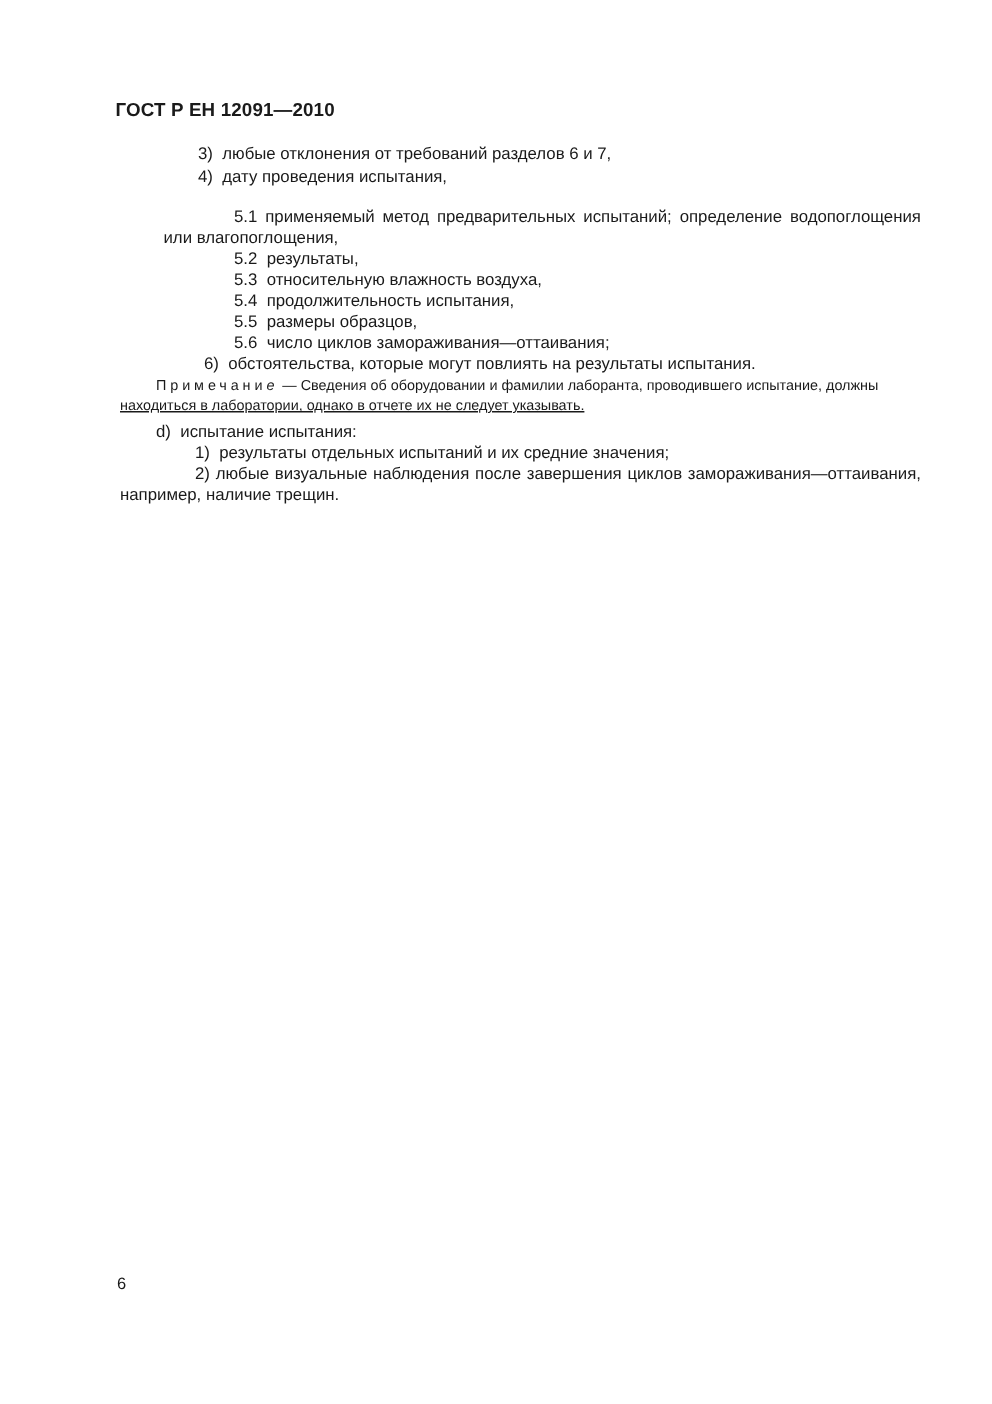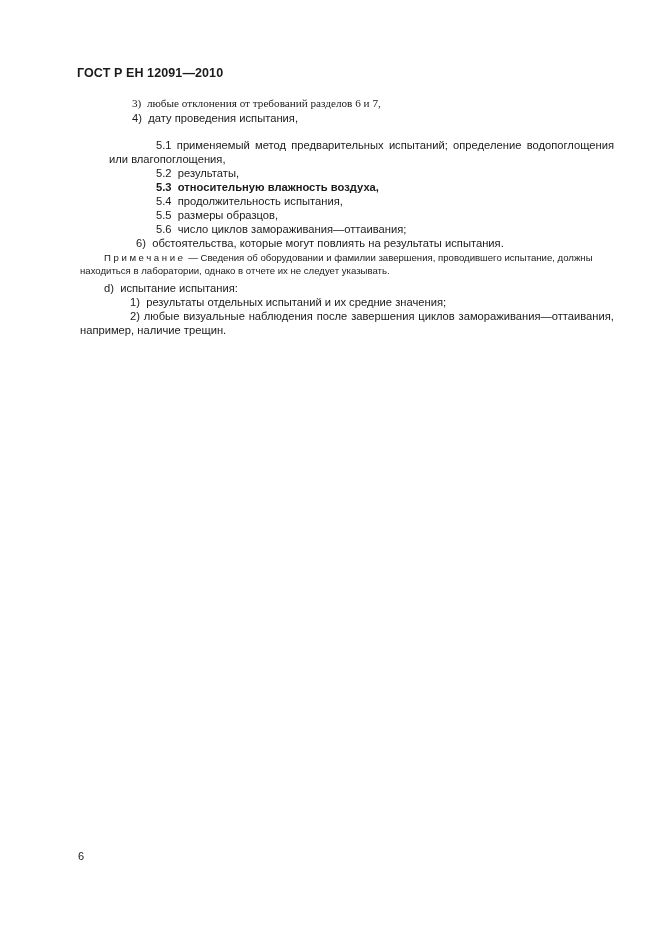--- a/index.html
+++ b/index.html
@@ -15,21 +15,21 @@
     .spaced-i { font-style: italic; letter-spacing: 2.6px; }
     .pagenum { position: absolute; left: 78px; top: 850px; font-size: 11px; }
   </style>
 </head>
 <body>
 
 <div class="page">
 
   <div class="header">ГОСТ Р ЕН 12091—2010</div>
 
-  <div class="line" style="left:132px; top:96px;font-family:Liberation Serif, serif;">
+  <div class="line" style="left:132px; top:96px;">
     <span>3)</span>&nbsp;
     <span>любые отклонения от требований разделов 6 и 7,</span>
   </div>
   <div class="line" style="left:132px; top:111px;">
     <span>4)</span>&nbsp;
     <span>дату проведения испытания,</span>
   </div>
 
   <div class="justify" style="top:138px;">
     <div class="jline" style="padding-left:76px;">
@@ -41,21 +41,21 @@
       <span>определение</span>
       <span>водопоглощения</span>
     </div>
     <div style="white-space:nowrap;margin-left:29px;">или влагопоглощения,</div>
   </div>
 
   <div class="line" style="left:156px; top:166px;">
     <span>5.2</span>&nbsp;
     <span>результаты,</span>
   </div>
-  <div class="line" style="left:156px; top:180px;font-weight:bold;">
+  <div class="line" style="left:156px; top:180px;">
     <span>5.3</span>&nbsp;
     <span>относительную влажность воздуха,</span>
   </div>
   <div class="line" style="left:156px; top:194px;">
     <span>5.4</span>&nbsp;
     <span>продолжительность испытания,</span>
   </div>
   <div class="line" style="left:156px; top:208px;">
     <span>5.5</span>&nbsp;
     <span>размеры образцов,</span>
@@ -65,23 +65,23 @@
     <span>число циклов замораживания—оттаивания;</span>
   </div>
 
   <div class="line" style="left:136px; top:236px;">
     <span>6)</span>&nbsp;
     <span>обстоятельства, которые могут повлиять на результаты испытания.</span>
   </div>
 
   <div class="note" style="top:251px;">
     <div style="white-space:nowrap; padding-left:24px;">
-      <span class="spaced">Примечани</span><span class="spaced-i">е</span><span> — Сведения об оборудовании и фамилии завершения, проводившего испытание, должны</span>
+      <span class="spaced">Примечани</span><span class="spaced-i">е</span><span> — Сведения об оборудовании и фамилии лаборанта, проводившего испытание, должны</span>
     </div>
-    <div style="white-space:nowrap;">находиться в лаборатории, однако в отчете их не следует указывать.</div>
+    <div style="white-space:nowrap;text-decoration:underline;">находиться в лаборатории, однако в отчете их не следует указывать.</div>
   </div>
 
   <div class="line" style="left:104px; top:281px;">
     <span>d)</span>&nbsp;
     <span>испытание испытания:</span>
   </div>
   <div class="line" style="left:130px; top:295px;">
     <span>1)</span>&nbsp;
     <span>результаты отдельных испытаний и их средние значения;</span>
   </div>

